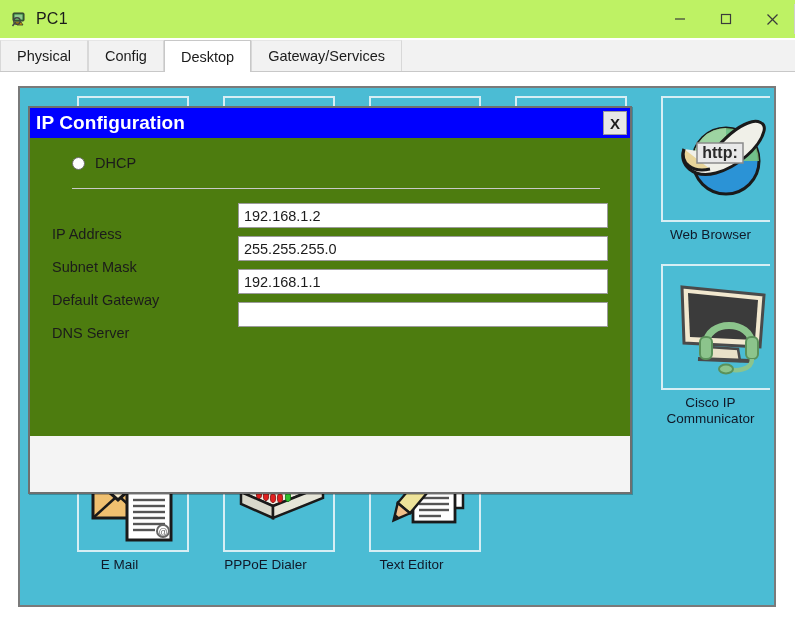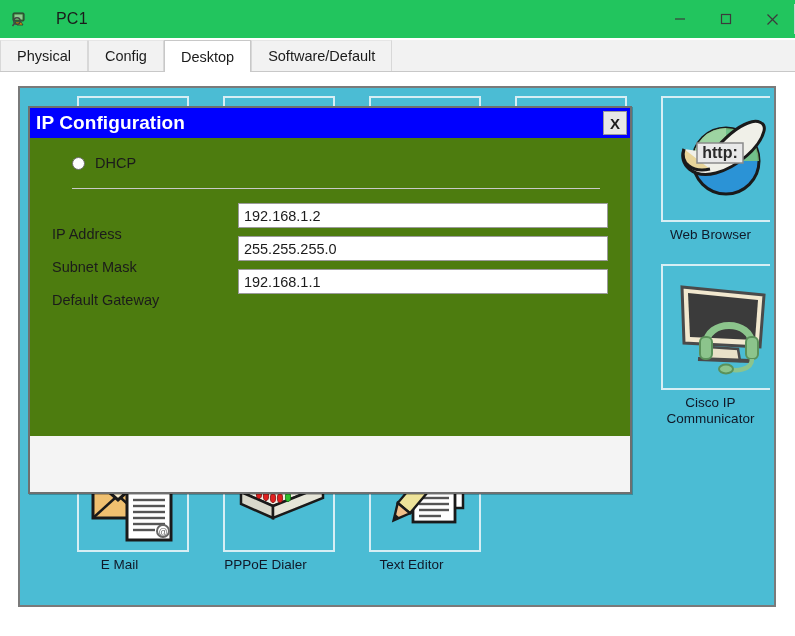--- a/index.html
+++ b/index.html
@@ -13,22 +13,22 @@
   .app-window {
     position: relative;
     width: 795px; height: 636px;
     background: #ffffff;
   }
 
   
   .titlebar {
     position: absolute; left: 0; top: 0;
     width: 795px; height: 38px;
-    background: #22c55e;
-    display: flex; align-items: center; gap: 20px;
+    background: #bef264;
+    display: flex; align-items: center;
   }
   .title-icon {
     margin-left: 10px; width: 20px; height: 20px;
     display: flex; align-items: center; justify-content: center;
   }
   .title-text {
     margin-left: 6px;
     font-size: 16px; color: #1b1b1b;
     letter-spacing: .2px;
   }
@@ -248,21 +248,21 @@
     <div class="tab">
       <span>Physical</span>
     </div>
     <div class="tab">
       <span>Config</span>
     </div>
     <div class="tab active">
       <span>Desktop</span>
     </div>
     <div class="tab">
-      <span>Software/Default</span>
+      <span>Gateway/Services</span>
     </div>
   </div>
 
   <div class="desktop-outer">
   <div class="desktop">
 
     <div class="icon-tile" style="left:26px; top:4px;">
       <div class="icon-frame"></div>
     </div>
     <div class="icon-tile" style="left:172px; top:4px;">
@@ -408,20 +408,24 @@
           <input class="field-input" type="text" value="192.168.1.2" style="">
         </div>
         <div class="field-row">
           <div class="field-label">Subnet Mask</div>
           <input class="field-input" type="text" value="255.255.255.0" style="">
         </div>
         <div class="field-row">
           <div class="field-label">Default Gateway</div>
           <input class="field-input" type="text" value="192.168.1.1" style="">
         </div>
+        <div class="field-row">
+          <div class="field-label">DNS Server</div>
+          <input class="field-input" type="text" value="" style="">
+        </div>
 
       </div>
     </div>
 
   </div>
   </div>
 
 </div>
 
 </body></html>

